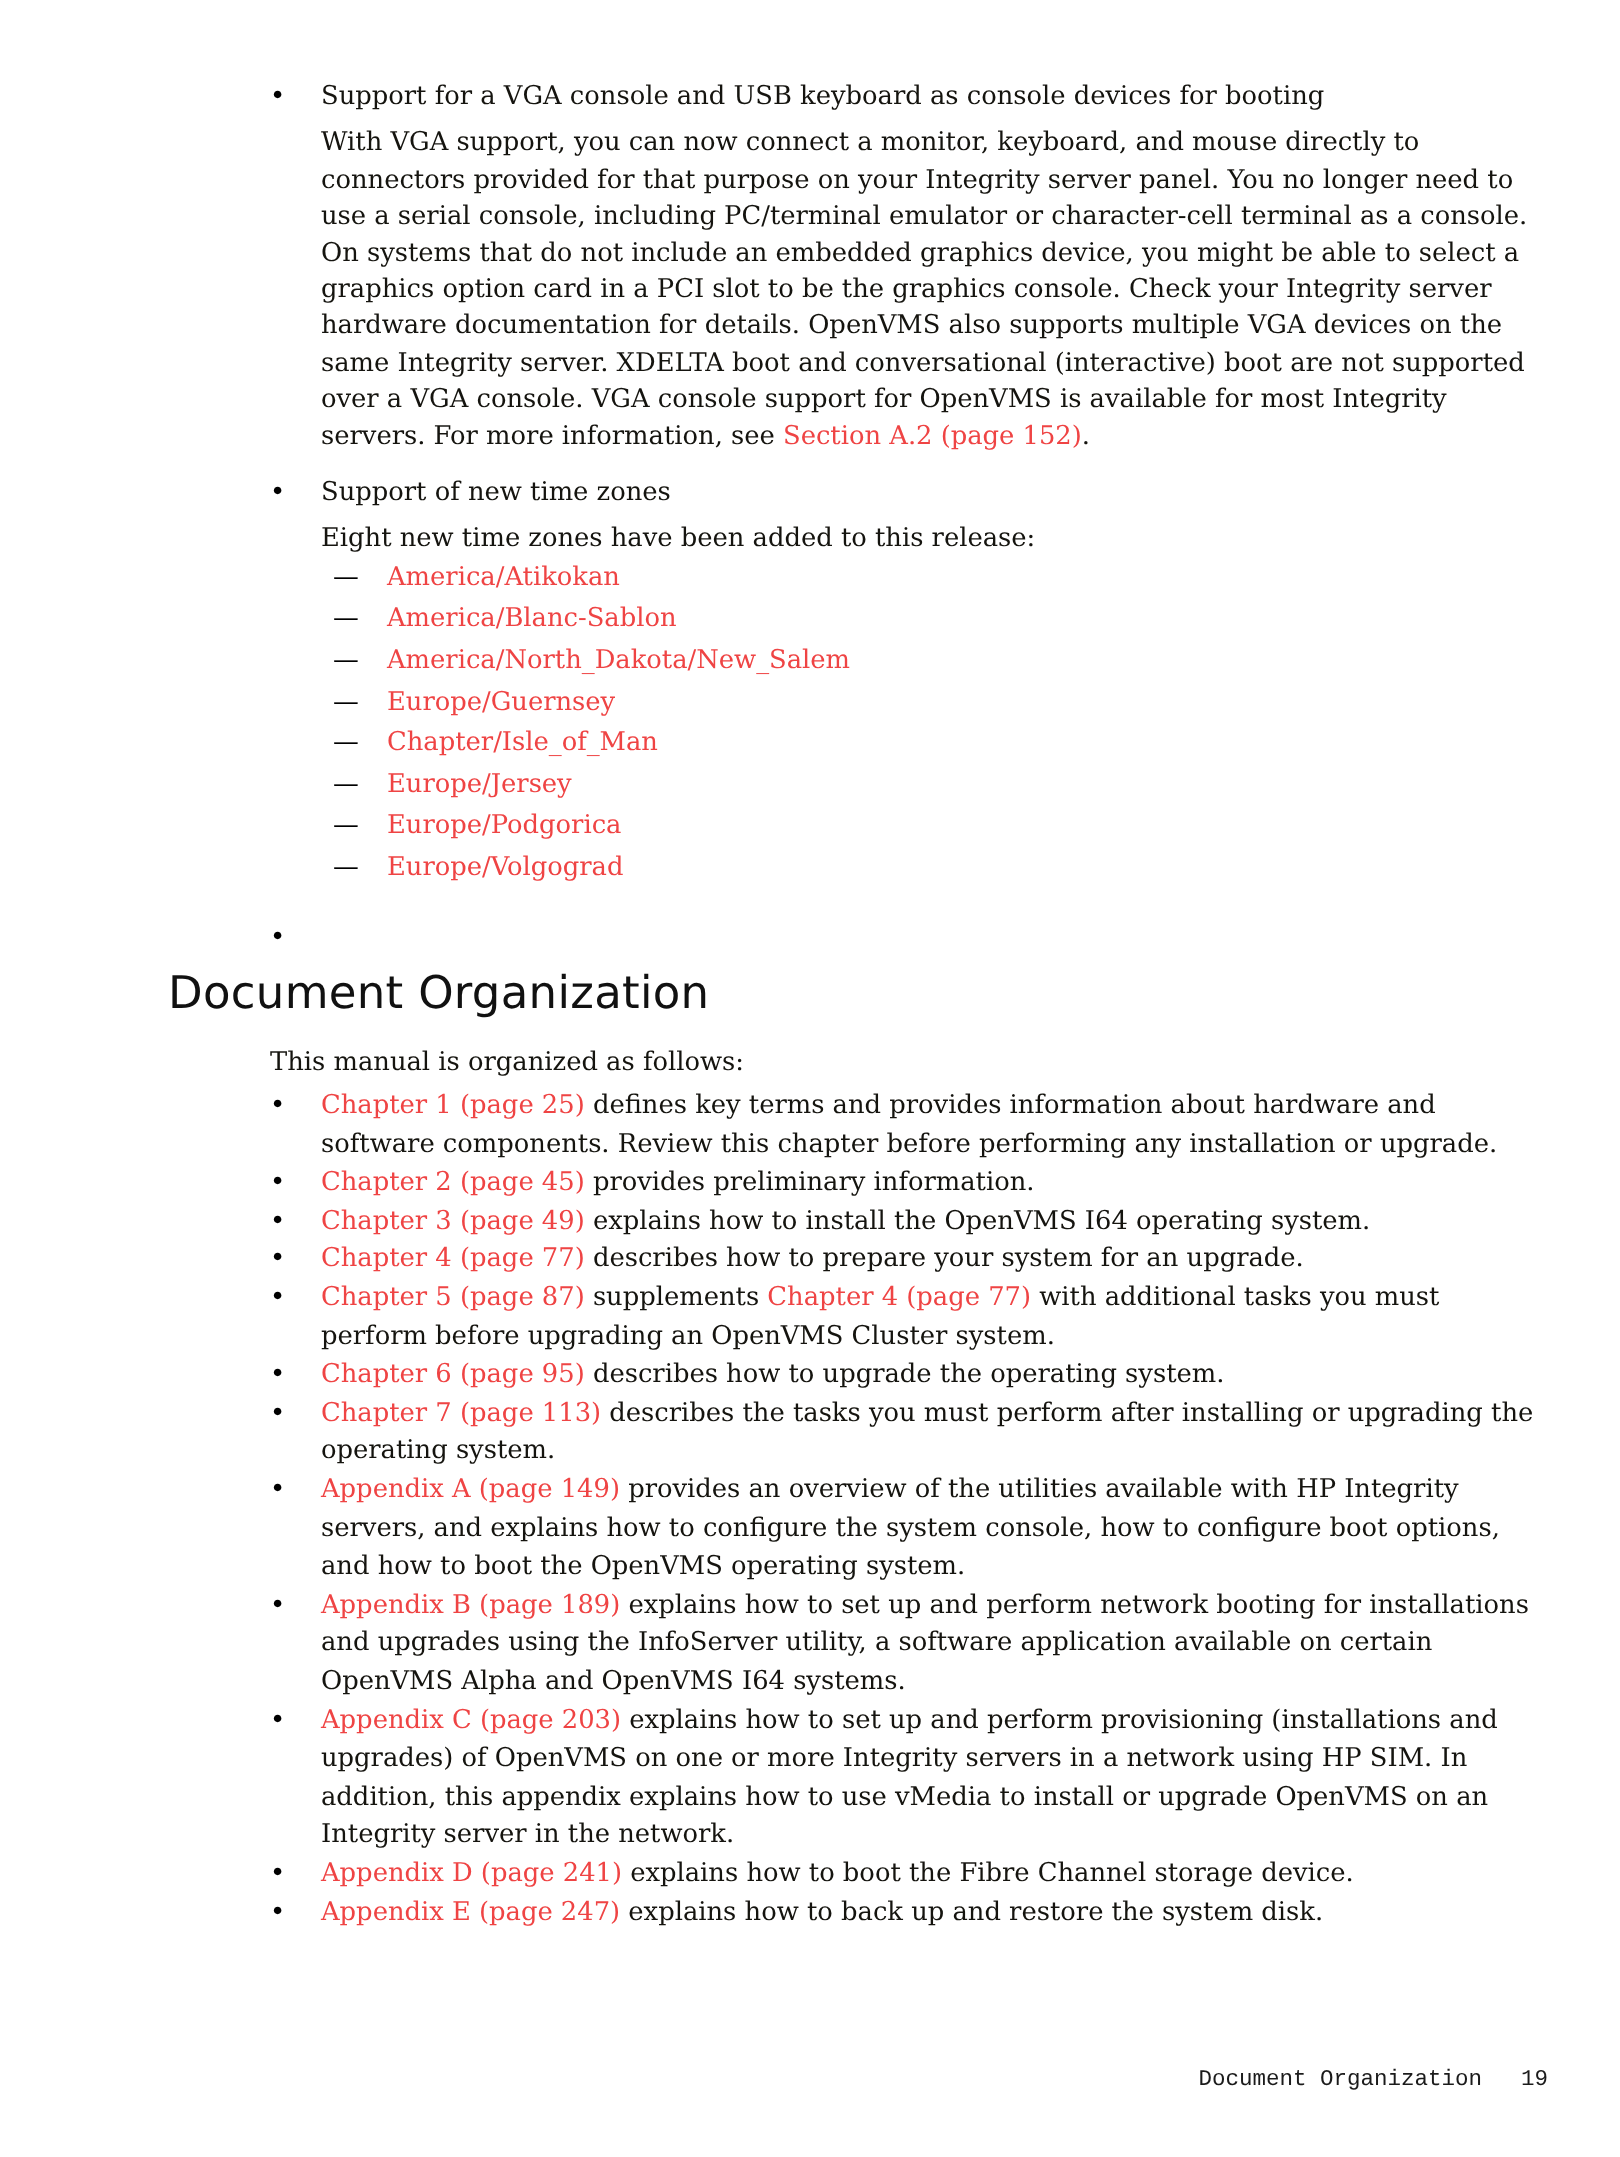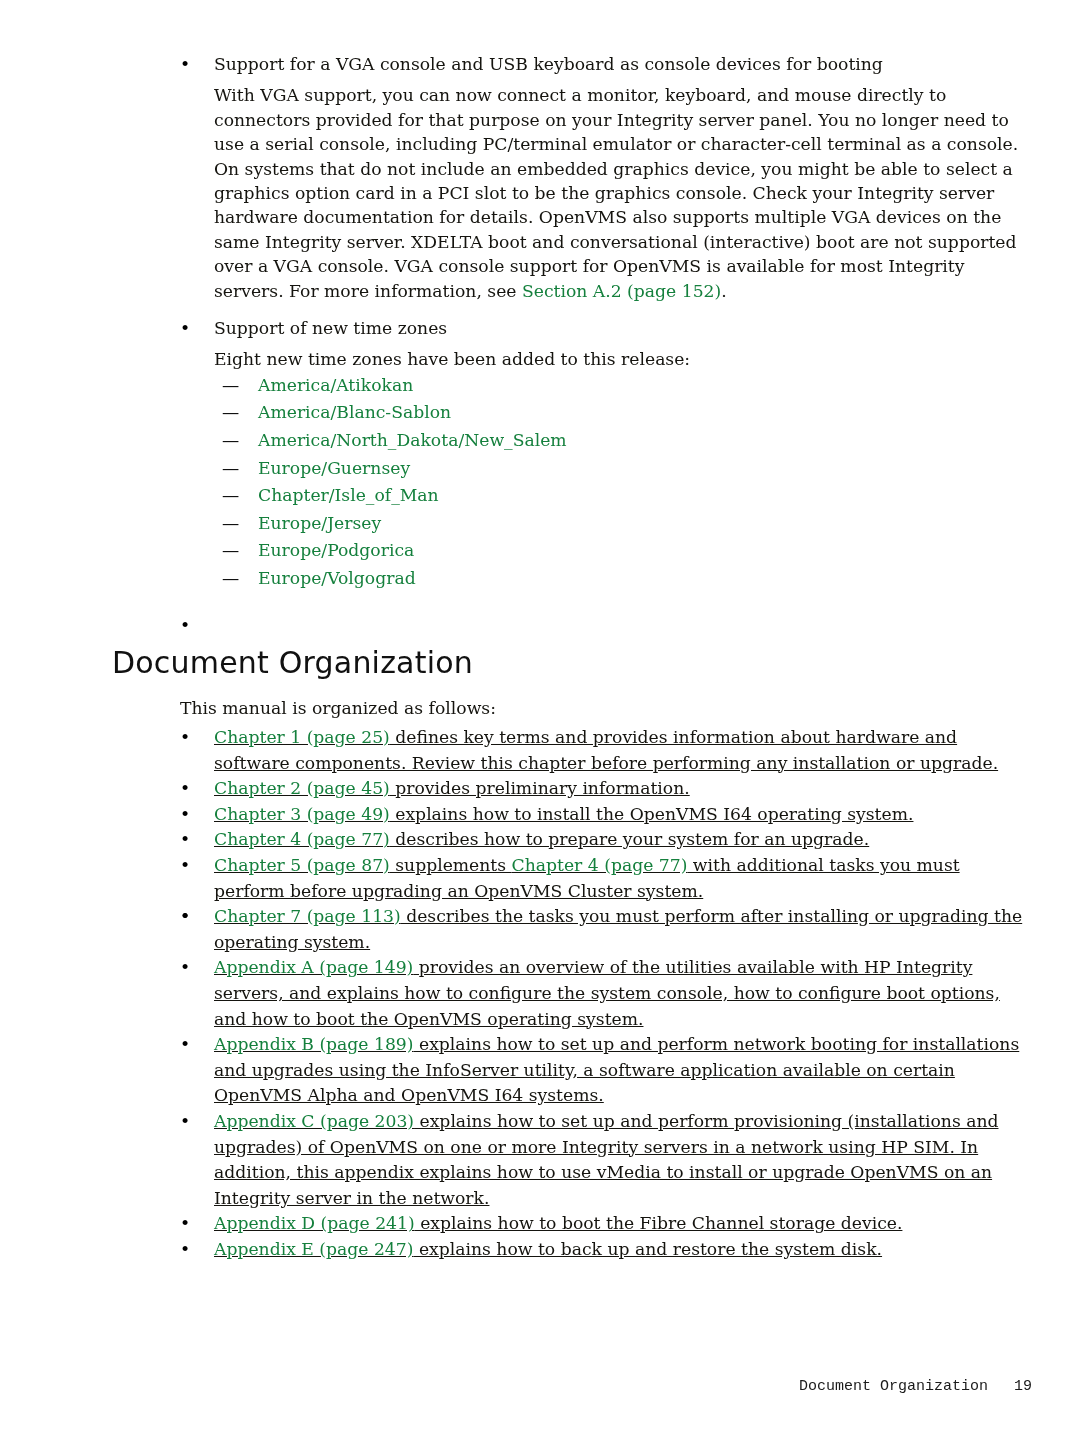--- a/index.html
+++ b/index.html
@@ -64,56 +64,55 @@
     list-style: none;
     margin: 0;
     padding: 0;
   }
   ul.l2 > li {
     position: relative;
     padding-left: 44px;
     font-family: "DejaVu Serif", "Liberation Serif", serif;
     font-size: 17.2px;
     line-height: 27.6px;
-    color: #15803d;
+    color: #ef4444;
   }
   ul.l2 > li > .dash {
     position: absolute;
     left: 8px;
     top: 0;
     color: #000;
   }
   ul.l2 > li > .dash::before {
     content: "\2014";
   }
 
   
   .xref {
-    color: #15803d;
+    color: #ef4444;
     text-decoration: none;
   }
 
   
   .heading {
     font-family: "DejaVu Sans", "Liberation Sans", sans-serif;
     font-size: 30px;
     font-weight: 400;
     letter-spacing: 0.2px;
     color: #111111;
     margin: 0;
     padding: 0;
   }
 
   
   ul.chapters > li {
     margin-bottom: 0px;
   }
   ul.chapters > li .para {
     line-height: 25.6px;
-    text-decoration: underline;
   }
 
   
   .footer {
     position: absolute;
     left: 112px;
     right: 48px;
     top: 1378px;
     text-align: right;
     font-family: Liberation Mono, monospace;
@@ -204,20 +203,21 @@
         <div class="para"><a class="xref" href="#">Chapter 4 (page 77)</a><span> describes how to prepare your system for an upgrade.</span></div>
       </li>
 
       <li>
         <span class="bullet"></span>
         <div class="para"><a class="xref" href="#">Chapter 5 (page 87)</a><span> supplements </span><a class="xref" href="#">Chapter 4 (page 77)</a><span> with additional tasks you must perform before upgrading an OpenVMS Cluster system.</span></div>
       </li>
 
       <li>
         <span class="bullet"></span>
+        <div class="para"><a class="xref" href="#">Chapter 6 (page 95)</a><span> describes how to upgrade the operating system.</span></div>
       </li>
 
       <li>
         <span class="bullet"></span>
         <div class="para"><a class="xref" href="#">Chapter 7 (page 113)</a><span> describes the tasks you must perform after installing or upgrading the operating system.</span></div>
       </li>
 
       <li>
         <span class="bullet"></span>
         <div class="para"><a class="xref" href="#">Appendix A (page 149)</a><span> provides an overview of the utilities available with HP Integrity servers, and explains how to configure the system console, how to configure boot options, and how to boot the OpenVMS operating system.</span></div>

